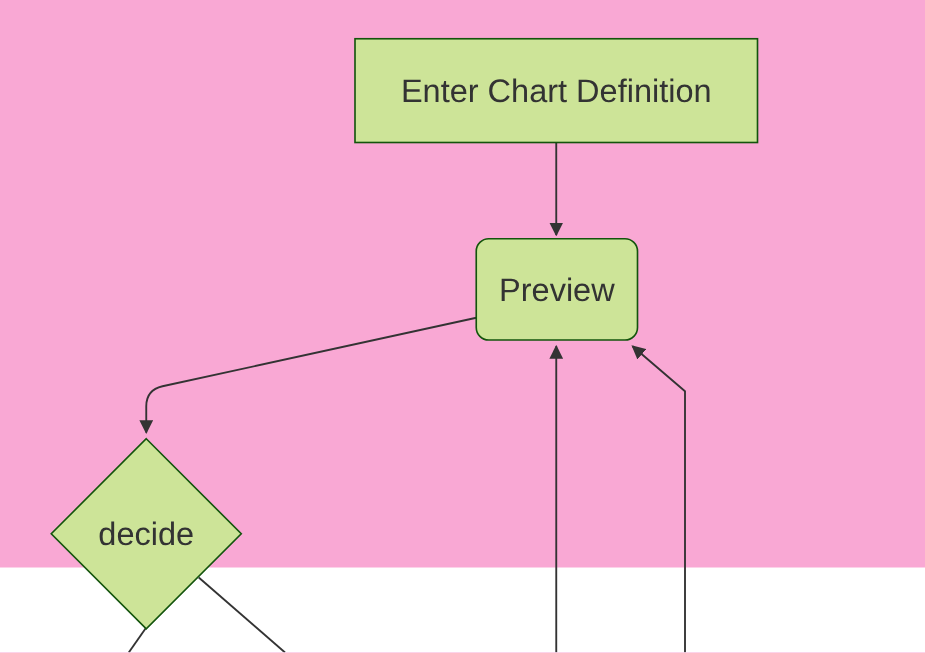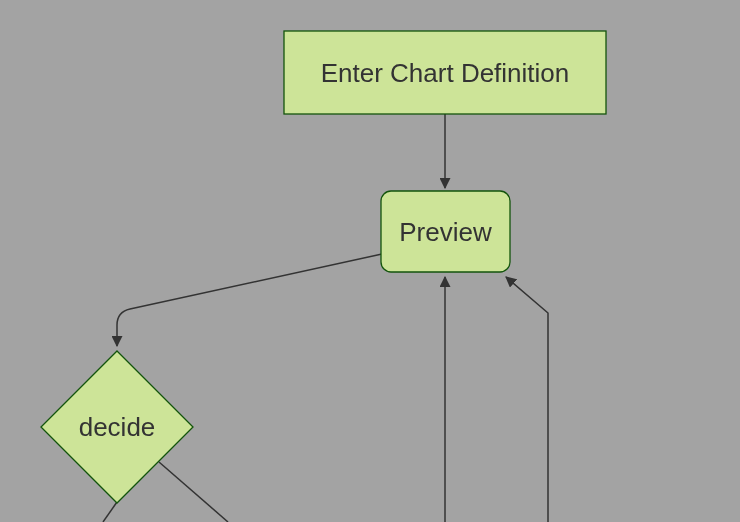--- a/index.html
+++ b/index.html
@@ -9,22 +9,22 @@
   body {
     width: 740px;
     height: 522px;
     background: #ffffff;
     overflow: hidden;
     font-family: "Liberation Sans", sans-serif;
   }
   .canvas {
     position: relative;
     width: 740px;
-    height: 522px;
-    background: #a3a3a3;
+    height: 454px;
+    background: #f9a8d4;
   }
   svg { display: block; }
   .edge {
     fill: none;
     stroke: #333333;
     stroke-width: 1.5;
     stroke-linejoin: round;
     stroke-linecap: butt;
   }
   .node-shape {

